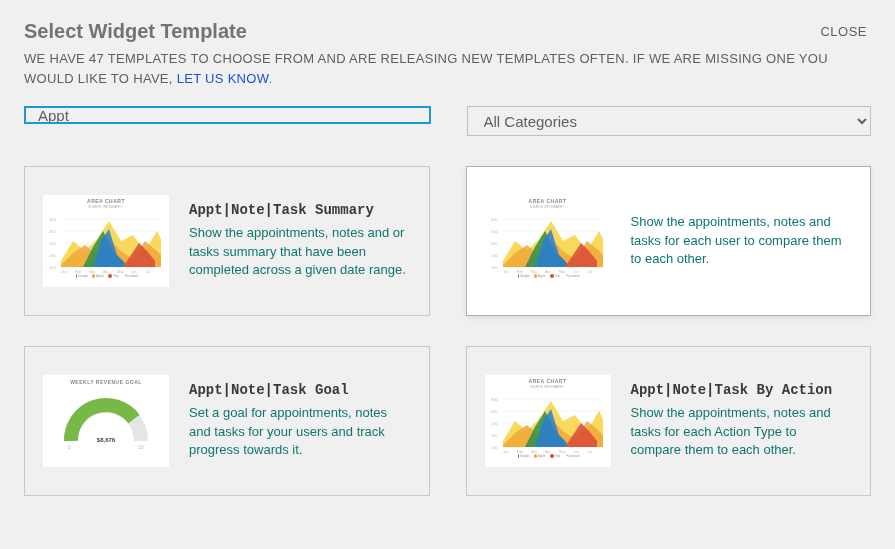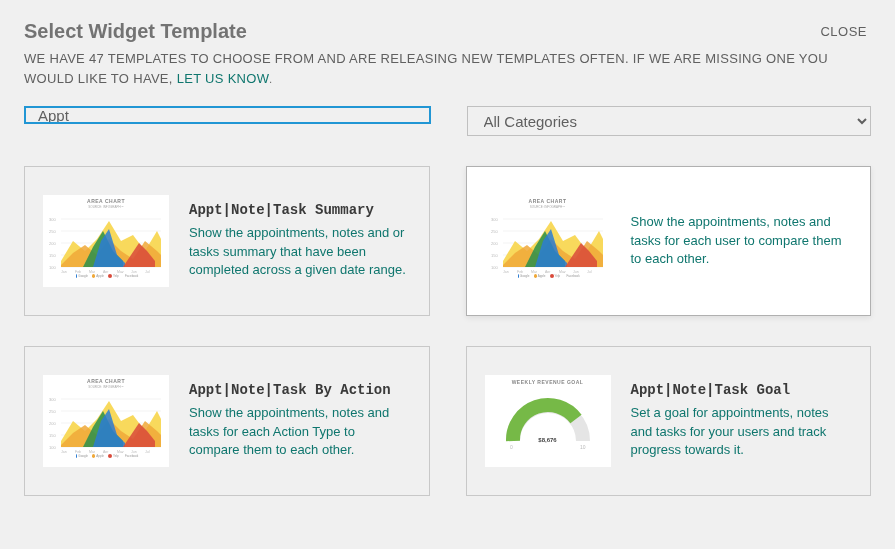--- a/index.html
+++ b/index.html
@@ -38,21 +38,21 @@
     }
     .subtitle {
       font-size: 13px;
       color: #606060;
       letter-spacing: 0.3px;
       line-height: 1.5;
       margin-bottom: 18px;
       text-transform: uppercase;
     }
     .subtitle a {
-      color: #0f766e;
+      color: #1d4ed8;
       text-decoration: none;
     }
     .controls-row {
       display: flex;
       gap: 36px;
       margin-bottom: 30px;
     }
     .search-input {
       flex: 1;
       height: 18px;
@@ -306,20 +306,38 @@
         <span><i style="background:#2a8f4a"></i>Facebook</span>
       </div>
     </div>
         </div>
     <div class="card-content">
       <div class="card-desc">Show the appointments, notes and tasks for each user to compare them to each other.</div>
     </div>
       </div>
       <div class="card">
     <div class="thumb">
+    <div class="gauge-thumb">
+      <div class="hdr">WEEKLY REVENUE GOAL</div>
+      <svg width="100" height="60" viewBox="0 0 100 60">
+        <path d="M15,50 A35,35 0 0 1 85,50" fill="none" stroke="#e5e5e5" stroke-width="14"></path>
+        <path d="M15,50 A35,35 0 0 1 78,28" fill="none" stroke="#76b947" stroke-width="14"></path>
+        <text x="12" y="58" font-size="5" fill="#bbb">0</text>
+        <text x="82" y="58" font-size="5" fill="#bbb">10</text>
+      </svg>
+      <div class="val">$8,676</div>
+    </div>
+        </div>
+    <div class="card-content">
+      <div class="card-title">Appt|Note|Task Goal</div>
+      <div class="card-desc">Set a goal for appointments, notes and tasks for your users and track progress towards it.</div>
+    </div>
+      </div>
+      <div class="card">
+    <div class="thumb">
     <div class="area-thumb">
       <div class="hdr">AREA CHART</div>
       <div class="subhdr">SOURCE: INFOGRAPH™</div>
       <svg width="118" height="62" viewBox="0 0 118 62">
         <g stroke="#e5e5e5" stroke-width="0.5">
           <line x1="14" y1="8" x2="114" y2="8"></line>
           <line x1="14" y1="20" x2="114" y2="20"></line>
           <line x1="14" y1="32" x2="114" y2="32"></line>
           <line x1="14" y1="44" x2="114" y2="44"></line>
           <line x1="14" y1="56" x2="114" y2="56"></line>
@@ -352,32 +370,14 @@
         <span><i style="background:#d94a3a"></i>Yelp</span>
         <span><i style="background:#2a8f4a"></i>Facebook</span>
       </div>
     </div>
         </div>
     <div class="card-content">
       <div class="card-title">Appt|Note|Task By Action</div>
       <div class="card-desc">Show the appointments, notes and tasks for each Action Type to compare them to each other.</div>
     </div>
       </div>
-      <div class="card">
-    <div class="thumb">
-    <div class="gauge-thumb">
-      <div class="hdr">WEEKLY REVENUE GOAL</div>
-      <svg width="100" height="60" viewBox="0 0 100 60">
-        <path d="M15,50 A35,35 0 0 1 85,50" fill="none" stroke="#e5e5e5" stroke-width="14"></path>
-        <path d="M15,50 A35,35 0 0 1 78,28" fill="none" stroke="#76b947" stroke-width="14"></path>
-        <text x="12" y="58" font-size="5" fill="#bbb">0</text>
-        <text x="82" y="58" font-size="5" fill="#bbb">10</text>
-      </svg>
-      <div class="val">$8,676</div>
-    </div>
-        </div>
-    <div class="card-content">
-      <div class="card-title">Appt|Note|Task Goal</div>
-      <div class="card-desc">Set a goal for appointments, notes and tasks for your users and track progress towards it.</div>
-    </div>
-      </div>
     </div>
 </div>
 
 </body></html>

